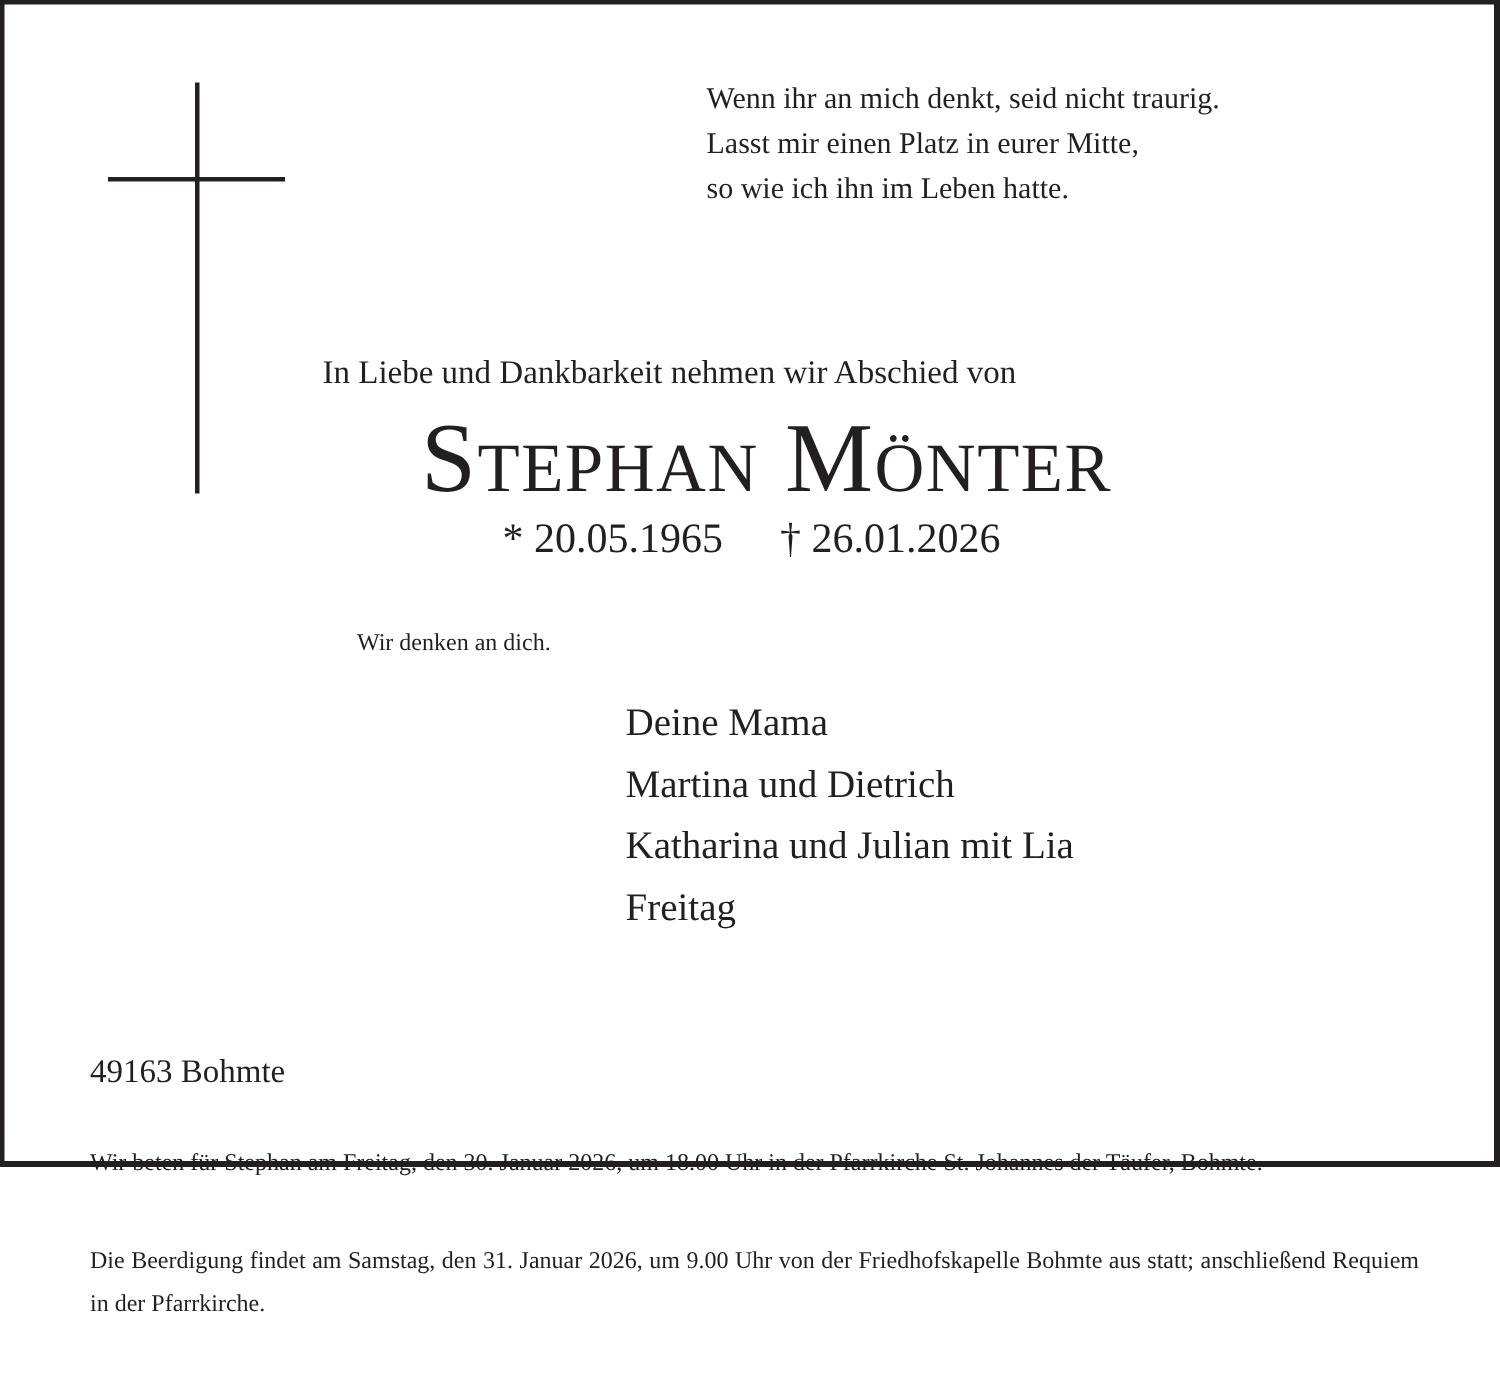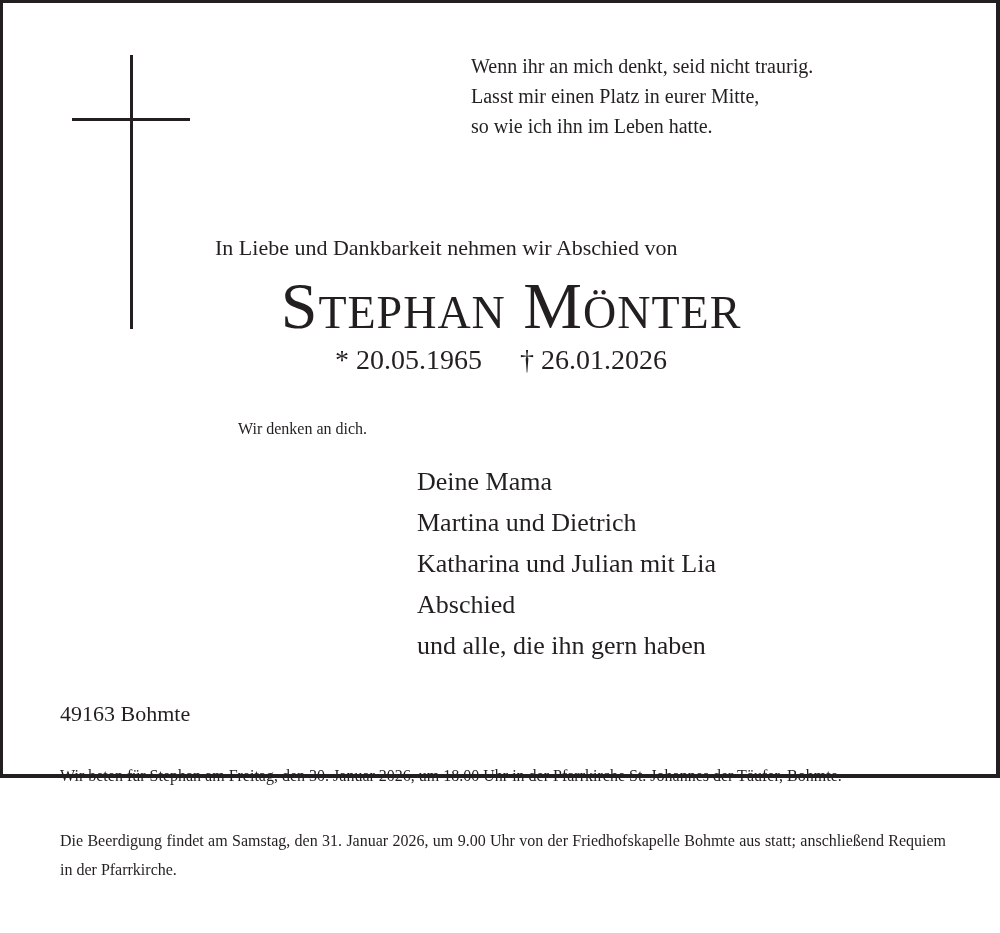--- a/index.html
+++ b/index.html
@@ -52,21 +52,20 @@
   <div class="dates serif">
     <span>* 20.05.1965</span><span class="death">† 26.01.2026</span>
   </div>
 
   <div class="thought serif">Wir denken an dich.</div>
 
   <div class="family serif">
     <div>Deine Mama</div>
     <div>Martina und Dietrich</div>
     <div>Katharina und Julian mit Lia</div>
-    <div>Abschied</div>
-    <div>und alle, die ihn gern haben</div>
+    <div>Freitag</div>
   </div>
 
   <div class="place serif">49163 Bohmte</div>
 
   <div class="notice n1 serif">Wir beten für Stephan am Freitag, den 30. Januar 2026, um 18.00 Uhr in der Pfarrkirche St. Johannes der Täufer, Bohmte.</div>
   <div class="notice n2 serif">Die Beerdigung findet am Samstag, den 31. Januar 2026, um 9.00 Uhr von der Friedhofskapelle Bohmte aus statt; anschließend Requiem in der Pfarrkirche.</div>
 </div>
 
 </body></html>

